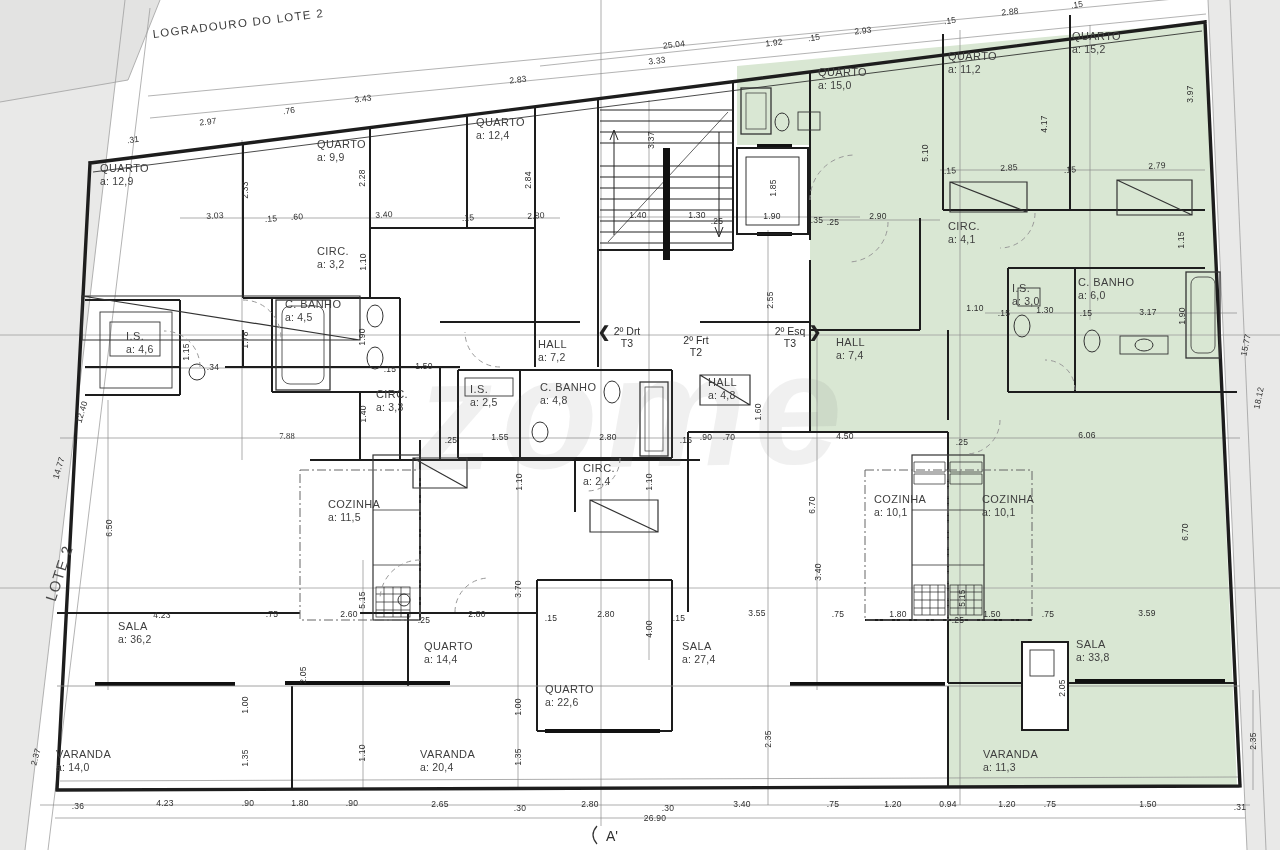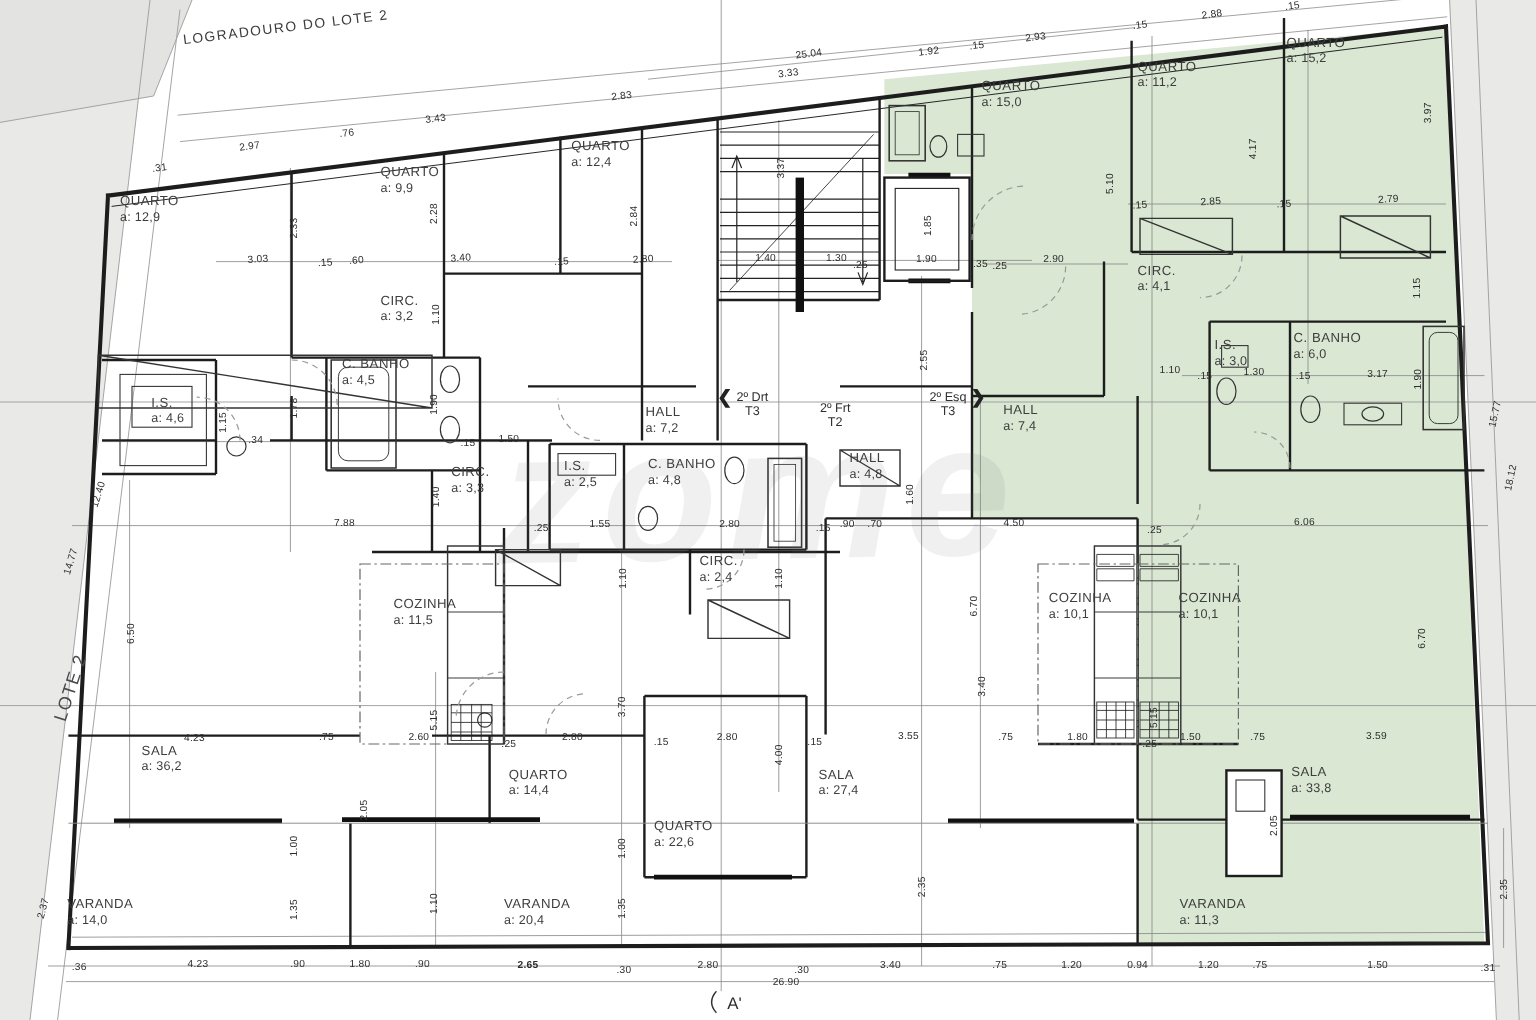--- a/index.html
+++ b/index.html
@@ -338,21 +338,21 @@
       <div class="dim" style="left: 362px; top: 337px; transform: translate(-50%, -50%) rotate(-90deg);">1.90</div>
       <div class="dim" style="left: 390px; top: 369px; transform: translate(-50%, -50%) rotate(0deg);">.15</div>
       <div class="dim" style="left: 424px; top: 366px; transform: translate(-50%, -50%) rotate(0deg);">1.50</div>
       <div class="dim" style="left: 975px; top: 308px; transform: translate(-50%, -50%) rotate(0deg);">1.10</div>
       <div class="dim" style="left: 1004px; top: 313px; transform: translate(-50%, -50%) rotate(0deg);">.15</div>
       <div class="dim" style="left: 1045px; top: 310px; transform: translate(-50%, -50%) rotate(0deg);">1.30</div>
       <div class="dim" style="left: 1086px; top: 313px; transform: translate(-50%, -50%) rotate(0deg);">.15</div>
       <div class="dim" style="left: 1148px; top: 312px; transform: translate(-50%, -50%) rotate(0deg);">3.17</div>
       <div class="dim" style="left: 1182px; top: 316px; transform: translate(-50%, -50%) rotate(-90deg);">1.90</div>
       <div class="dim" style="left: 1181px; top: 240px; transform: translate(-50%, -50%) rotate(-90deg);">1.15</div>
-      <div class="dim" style="left: 287px; top: 436px; transform: translate(-50%, -50%) rotate(0deg);">7.88</div>
+      <div class="dim" style="left: 287px; top: 436px; transform: translate(-50%, -50%) rotate(0deg); font-family: Liberation Serif, serif;">7.88</div>
       <div class="dim" style="left: 451px; top: 440px; transform: translate(-50%, -50%) rotate(0deg);">.25</div>
       <div class="dim" style="left: 500px; top: 437px; transform: translate(-50%, -50%) rotate(0deg);">1.55</div>
       <div class="dim" style="left: 608px; top: 437px; transform: translate(-50%, -50%) rotate(0deg);">2.80</div>
       <div class="dim" style="left: 686px; top: 440px; transform: translate(-50%, -50%) rotate(0deg);">.15</div>
       <div class="dim" style="left: 706px; top: 437px; transform: translate(-50%, -50%) rotate(0deg);">.90</div>
       <div class="dim" style="left: 729px; top: 437px; transform: translate(-50%, -50%) rotate(0deg);">.70</div>
       <div class="dim" style="left: 845px; top: 436px; transform: translate(-50%, -50%) rotate(0deg);">4.50</div>
       <div class="dim" style="left: 962px; top: 442px; transform: translate(-50%, -50%) rotate(0deg);">.25</div>
       <div class="dim" style="left: 1087px; top: 435px; transform: translate(-50%, -50%) rotate(0deg);">6.06</div>
       <div class="dim" style="left: 363px; top: 414px; transform: translate(-50%, -50%) rotate(-90deg);">1.40</div>
@@ -389,26 +389,26 @@
       <div class="dim" style="left: 245px; top: 705px; transform: translate(-50%, -50%) rotate(-90deg);">1.00</div>
       <div class="dim" style="left: 245px; top: 758px; transform: translate(-50%, -50%) rotate(-90deg);">1.35</div>
       <div class="dim" style="left: 518px; top: 707px; transform: translate(-50%, -50%) rotate(-90deg);">1.00</div>
       <div class="dim" style="left: 518px; top: 757px; transform: translate(-50%, -50%) rotate(-90deg);">1.35</div>
       <div class="dim" style="left: 362px; top: 753px; transform: translate(-50%, -50%) rotate(-90deg);">1.10</div>
       <div class="dim" style="left: 768px; top: 739px; transform: translate(-50%, -50%) rotate(-90deg);">2.35</div>
       <div class="dim" style="left: 1253px; top: 741px; transform: translate(-50%, -50%) rotate(-90deg);">2.35</div>
       <div class="dim" style="left: 1062px; top: 688px; transform: translate(-50%, -50%) rotate(-90deg);">2.05</div>
       <div class="dim" style="left: 1246px; top: 345px; transform: translate(-50%, -50%) rotate(-78deg);">15.77</div>
       <div class="dim" style="left: 1259px; top: 398px; transform: translate(-50%, -50%) rotate(-78deg);">18.12</div>
-      <div class="dim" style="left: 66px; top: 806px; transform: translate(-50%, -50%) rotate(0deg);">.36</div>
+      <div class="dim" style="left: 78px; top: 806px; transform: translate(-50%, -50%) rotate(0deg);">.36</div>
       <div class="dim" style="left: 165px; top: 803px; transform: translate(-50%, -50%) rotate(0deg);">4.23</div>
       <div class="dim" style="left: 248px; top: 803px; transform: translate(-50%, -50%) rotate(0deg);">.90</div>
       <div class="dim" style="left: 300px; top: 803px; transform: translate(-50%, -50%) rotate(0deg);">1.80</div>
       <div class="dim" style="left: 352px; top: 803px; transform: translate(-50%, -50%) rotate(0deg);">.90</div>
-      <div class="dim" style="left: 440px; top: 804px; transform: translate(-50%, -50%) rotate(0deg); font-weight: bold;">2.65</div>
+      <div class="dim" style="left: 440px; top: 804px; transform: translate(-50%, -50%) rotate(0deg);">2.65</div>
       <div class="dim" style="left: 520px; top: 808px; transform: translate(-50%, -50%) rotate(0deg);">.30</div>
       <div class="dim" style="left: 590px; top: 804px; transform: translate(-50%, -50%) rotate(0deg);">2.80</div>
       <div class="dim" style="left: 668px; top: 808px; transform: translate(-50%, -50%) rotate(0deg);">.30</div>
       <div class="dim" style="left: 742px; top: 804px; transform: translate(-50%, -50%) rotate(0deg);">3.40</div>
       <div class="dim" style="left: 833px; top: 804px; transform: translate(-50%, -50%) rotate(0deg);">.75</div>
       <div class="dim" style="left: 893px; top: 804px; transform: translate(-50%, -50%) rotate(0deg);">1.20</div>
       <div class="dim" style="left: 948px; top: 804px; transform: translate(-50%, -50%) rotate(0deg);">0.94</div>
       <div class="dim" style="left: 1007px; top: 804px; transform: translate(-50%, -50%) rotate(0deg);">1.20</div>
       <div class="dim" style="left: 1050px; top: 804px; transform: translate(-50%, -50%) rotate(0deg);">.75</div>
       <div class="dim" style="left: 1148px; top: 804px; transform: translate(-50%, -50%) rotate(0deg);">1.50</div>

